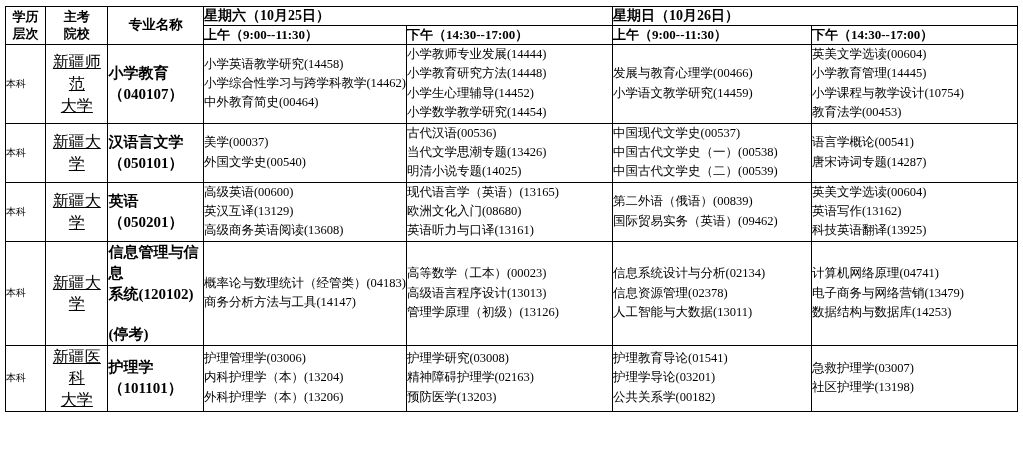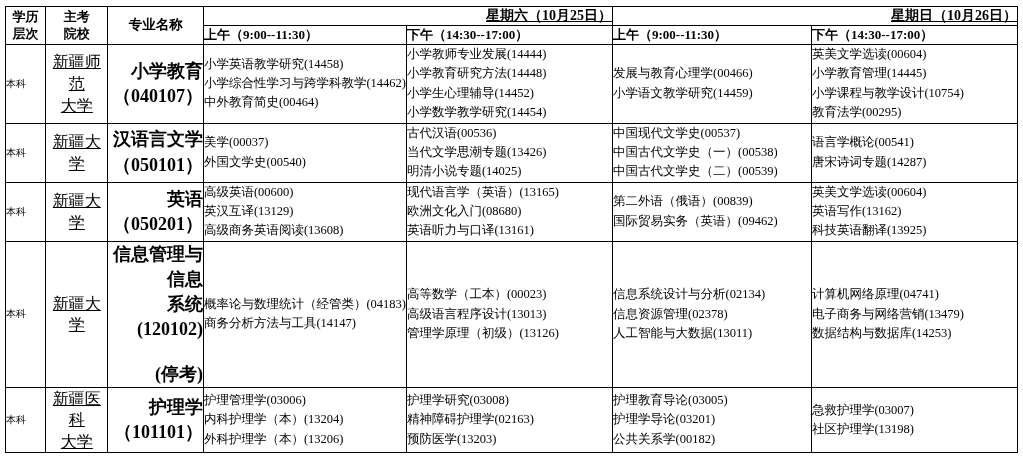--- a/index.html
+++ b/index.html
@@ -37,23 +37,22 @@
     font-size: 13.5px;
     line-height: 1.25;
     padding: 3px 2px;
   }
   .hdr-cell.small {
     font-size: 13px;
   }
   .hdr-day {
     font-size: 14px;
     font-weight: bold;
-    text-align: right;
+    text-align: left;
     padding: 5px 2px;
-    text-decoration: underline;
   }
   .hdr-session {
     font-size: 13px;
     font-weight: bold;
     text-align: left;
     padding: 4px 2px;
   }
   
   td.col-level {
     text-align: left;
@@ -61,23 +60,23 @@
     padding: 4px 2px;
   }
   td.col-school {
     text-align: center;
     font-size: 16px;
     line-height: 1.35;
     padding: 4px 3px;
     text-decoration: underline;
   }
   td.col-major {
-    text-align: right;
-    font-weight: bold;
-    font-size: 18px;
+    text-align: left;
+    font-weight: bold;
+    font-size: 15px;
     line-height: 1.4;
     padding: 4px 3px;
   }
   td.col-courses {
     font-size: 12.5px;
     line-height: 1.55;
     padding: 6px 6px 6px 7px;
     vertical-align: middle;
   }
   .course-line {
@@ -148,21 +147,21 @@
           <div class="course-line">小学数学教学研究(14454)</div>
         </td>
         <td class="col-courses">
           <div class="course-line">发展与教育心理学(00466)</div>
           <div class="course-line">小学语文教学研究(14459)</div>
         </td>
         <td class="col-courses">
           <div class="course-line">英美文学选读(00604)</div>
           <div class="course-line">小学教育管理(14445)</div>
           <div class="course-line">小学课程与教学设计(10754)</div>
-          <div class="course-line">教育法学(00295)</div>
+          <div class="course-line">教育法学(00453)</div>
         </td>
       </tr>
 
       <tr>
         <td class="col-level">本科</td>
         <td class="col-school">
           <span class="school-line">新疆大学</span>
         </td>
         <td class="col-major">
           <span class="major-name">汉语言文学</span>
@@ -263,21 +262,21 @@
           <div class="course-line">护理管理学(03006)</div>
           <div class="course-line">内科护理学（本）(13204)</div>
           <div class="course-line">外科护理学（本）(13206)</div>
         </td>
         <td class="col-courses">
           <div class="course-line">护理学研究(03008)</div>
           <div class="course-line">精神障碍护理学(02163)</div>
           <div class="course-line">预防医学(13203)</div>
         </td>
         <td class="col-courses">
-          <div class="course-line">护理教育导论(03005)</div>
+          <div class="course-line">护理教育导论(01541)</div>
           <div class="course-line">护理学导论(03201)</div>
           <div class="course-line">公共关系学(00182)</div>
         </td>
         <td class="col-courses">
           <div class="course-line">急救护理学(03007)</div>
           <div class="course-line">社区护理学(13198)</div>
         </td>
       </tr>
     </tbody>
   </table>

